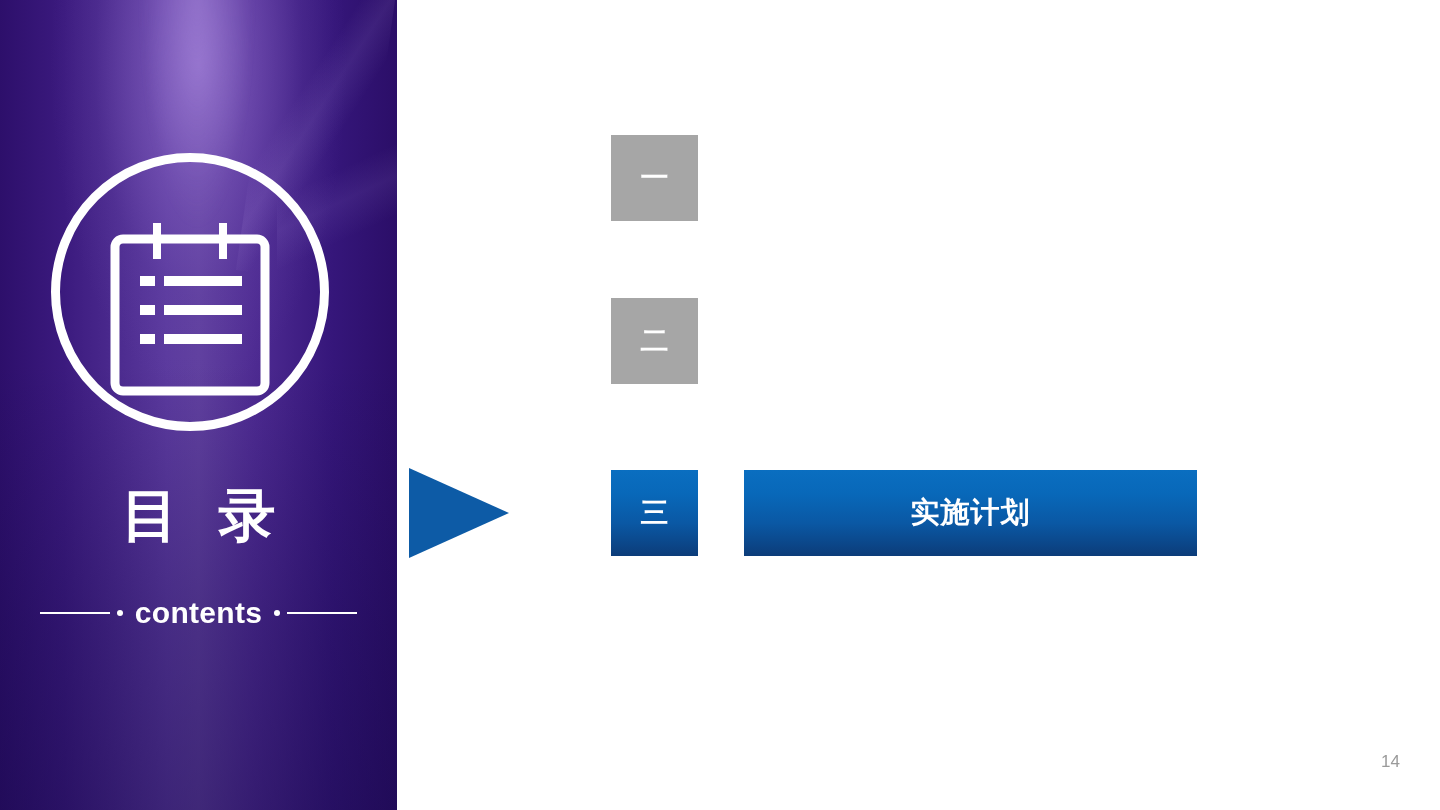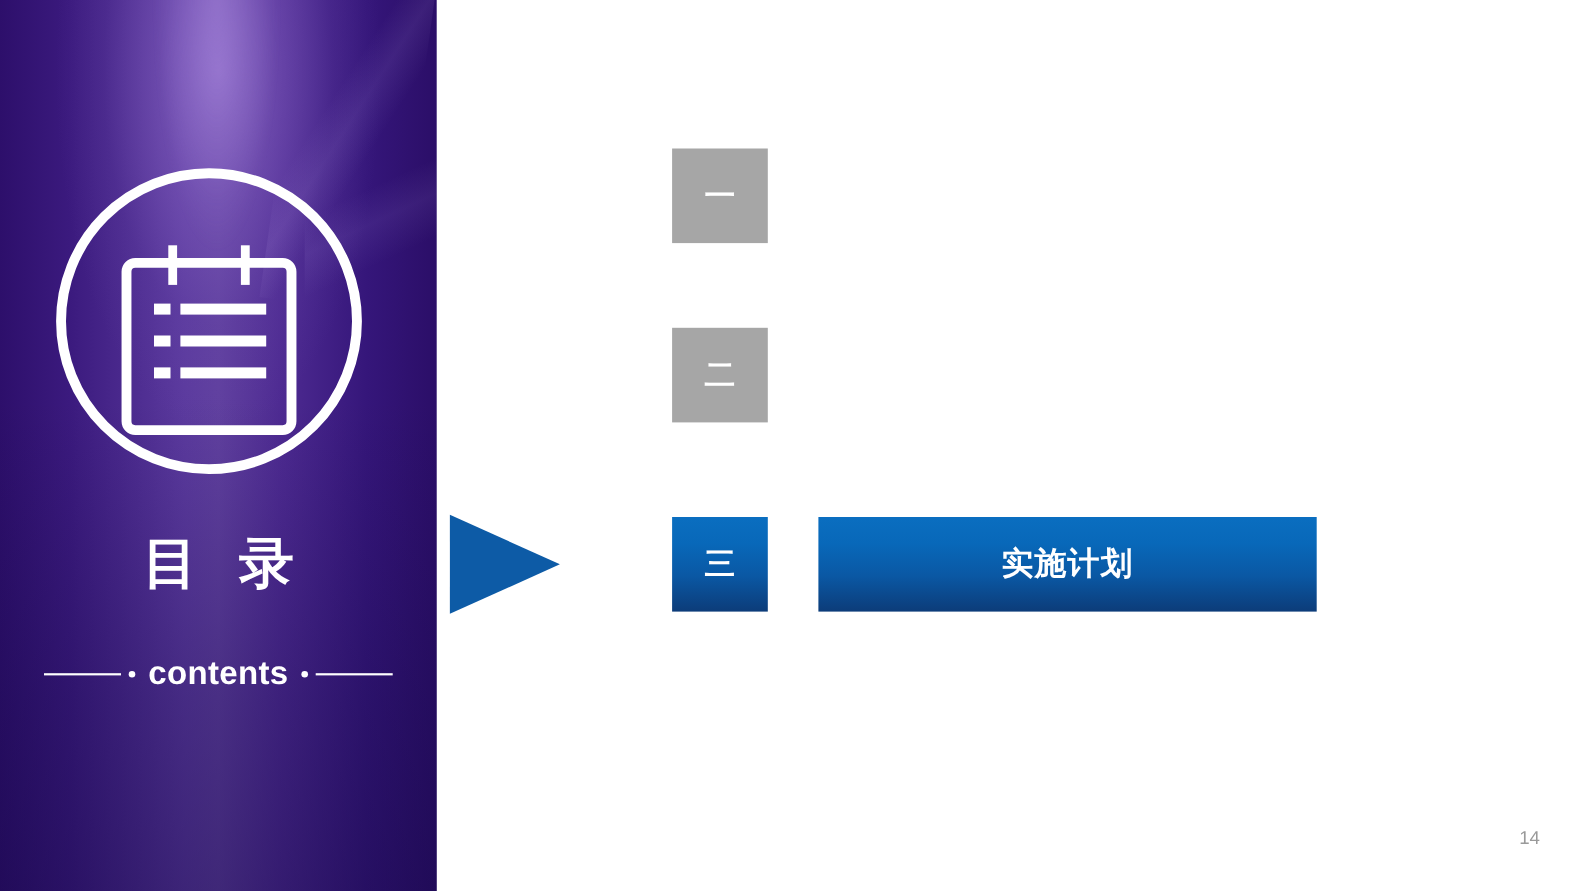--- a/index.html
+++ b/index.html
@@ -97,21 +97,21 @@
   }
 
   
   #title-cn {
     position: absolute;
     left: 0;
     top: 487px;
     width: 397px;
     text-align: center;
     color: #ffffff;
-    font-size: 50px;
+    font-size: 57px;
     font-weight: bold;
     letter-spacing: 10px;
     text-indent: 10px;
     line-height: 1;
     font-family: "DejaVu Sans", "Liberation Sans", sans-serif;
   }
 
   
   #contents-row {
     position: absolute;

